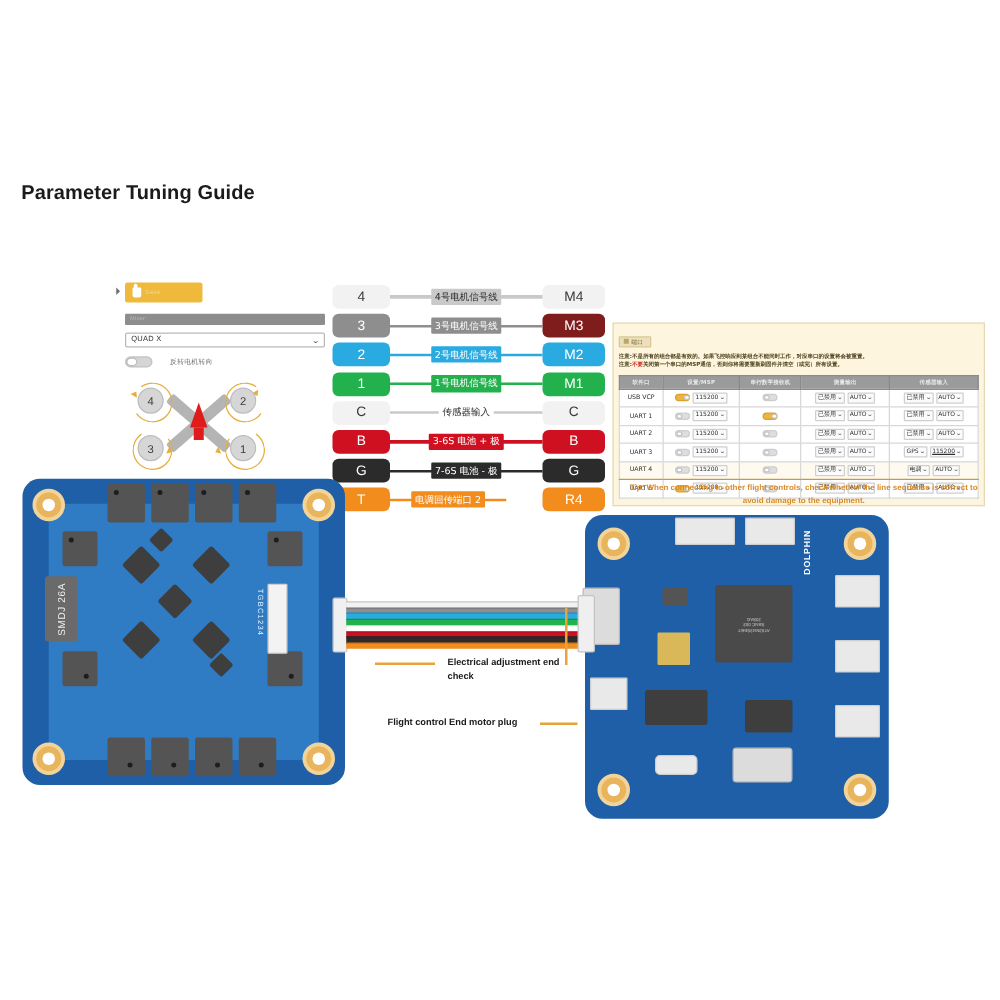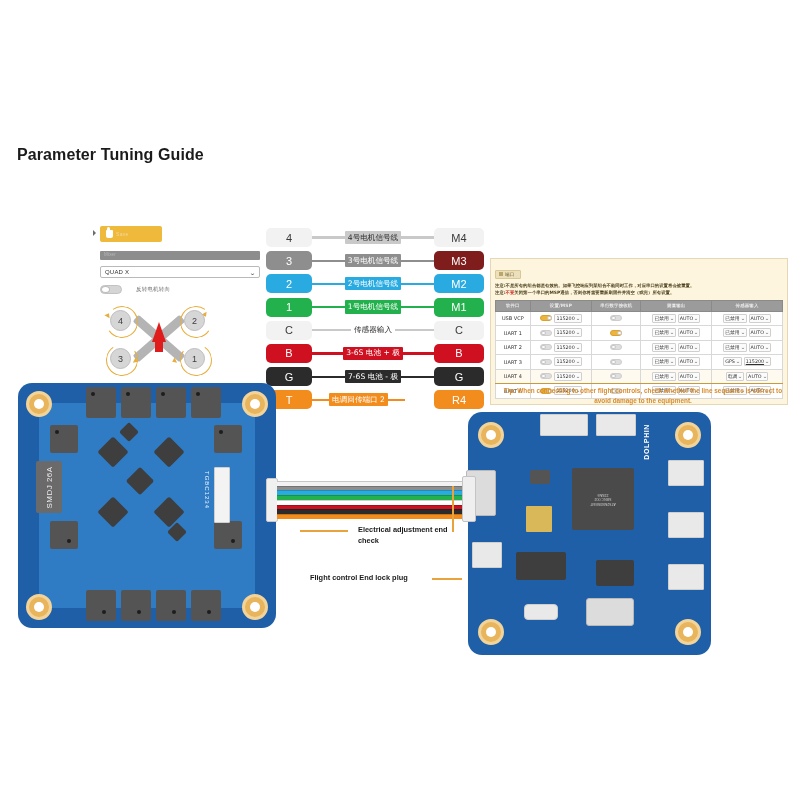--- a/index.html
+++ b/index.html
@@ -635,16 +635,16 @@
       <i style="background: rgb(43, 43, 43); top: 28.2px; border-top: 0.4px solid rgba(0, 0, 0, 0.18);"></i>
       <i style="background: rgb(242, 140, 28); top: 32.9px; border-top: 0.4px solid rgba(0, 0, 0, 0.18);"></i>
     </div>
   <div class="conn-r"></div>
 
   <div class="lead" style="left:300px;top:530px;width:48px;height:1.5px;"></div>
   <div class="lead" style="left:452px;top:486px;width:1.5px;height:46px;"></div>
   <div class="lead" style="left:358px;top:530px;width:96px;height:1.5px;opacity:0;"></div>
   <div class="callout" style="left:358px;top:525px;width:110px;">Electrical adjustment end check</div>
   <div class="lead" style="left:432px;top:578px;width:30px;height:1.5px;"></div>
-  <div class="callout" style="left:310px;top:573px;width:124px;">Flight control End lock plug</div>
+  <div class="callout" style="left:310px;top:573px;width:124px;">Flight control End motor plug</div>
 
 
 </div>
 
 </body></html>

